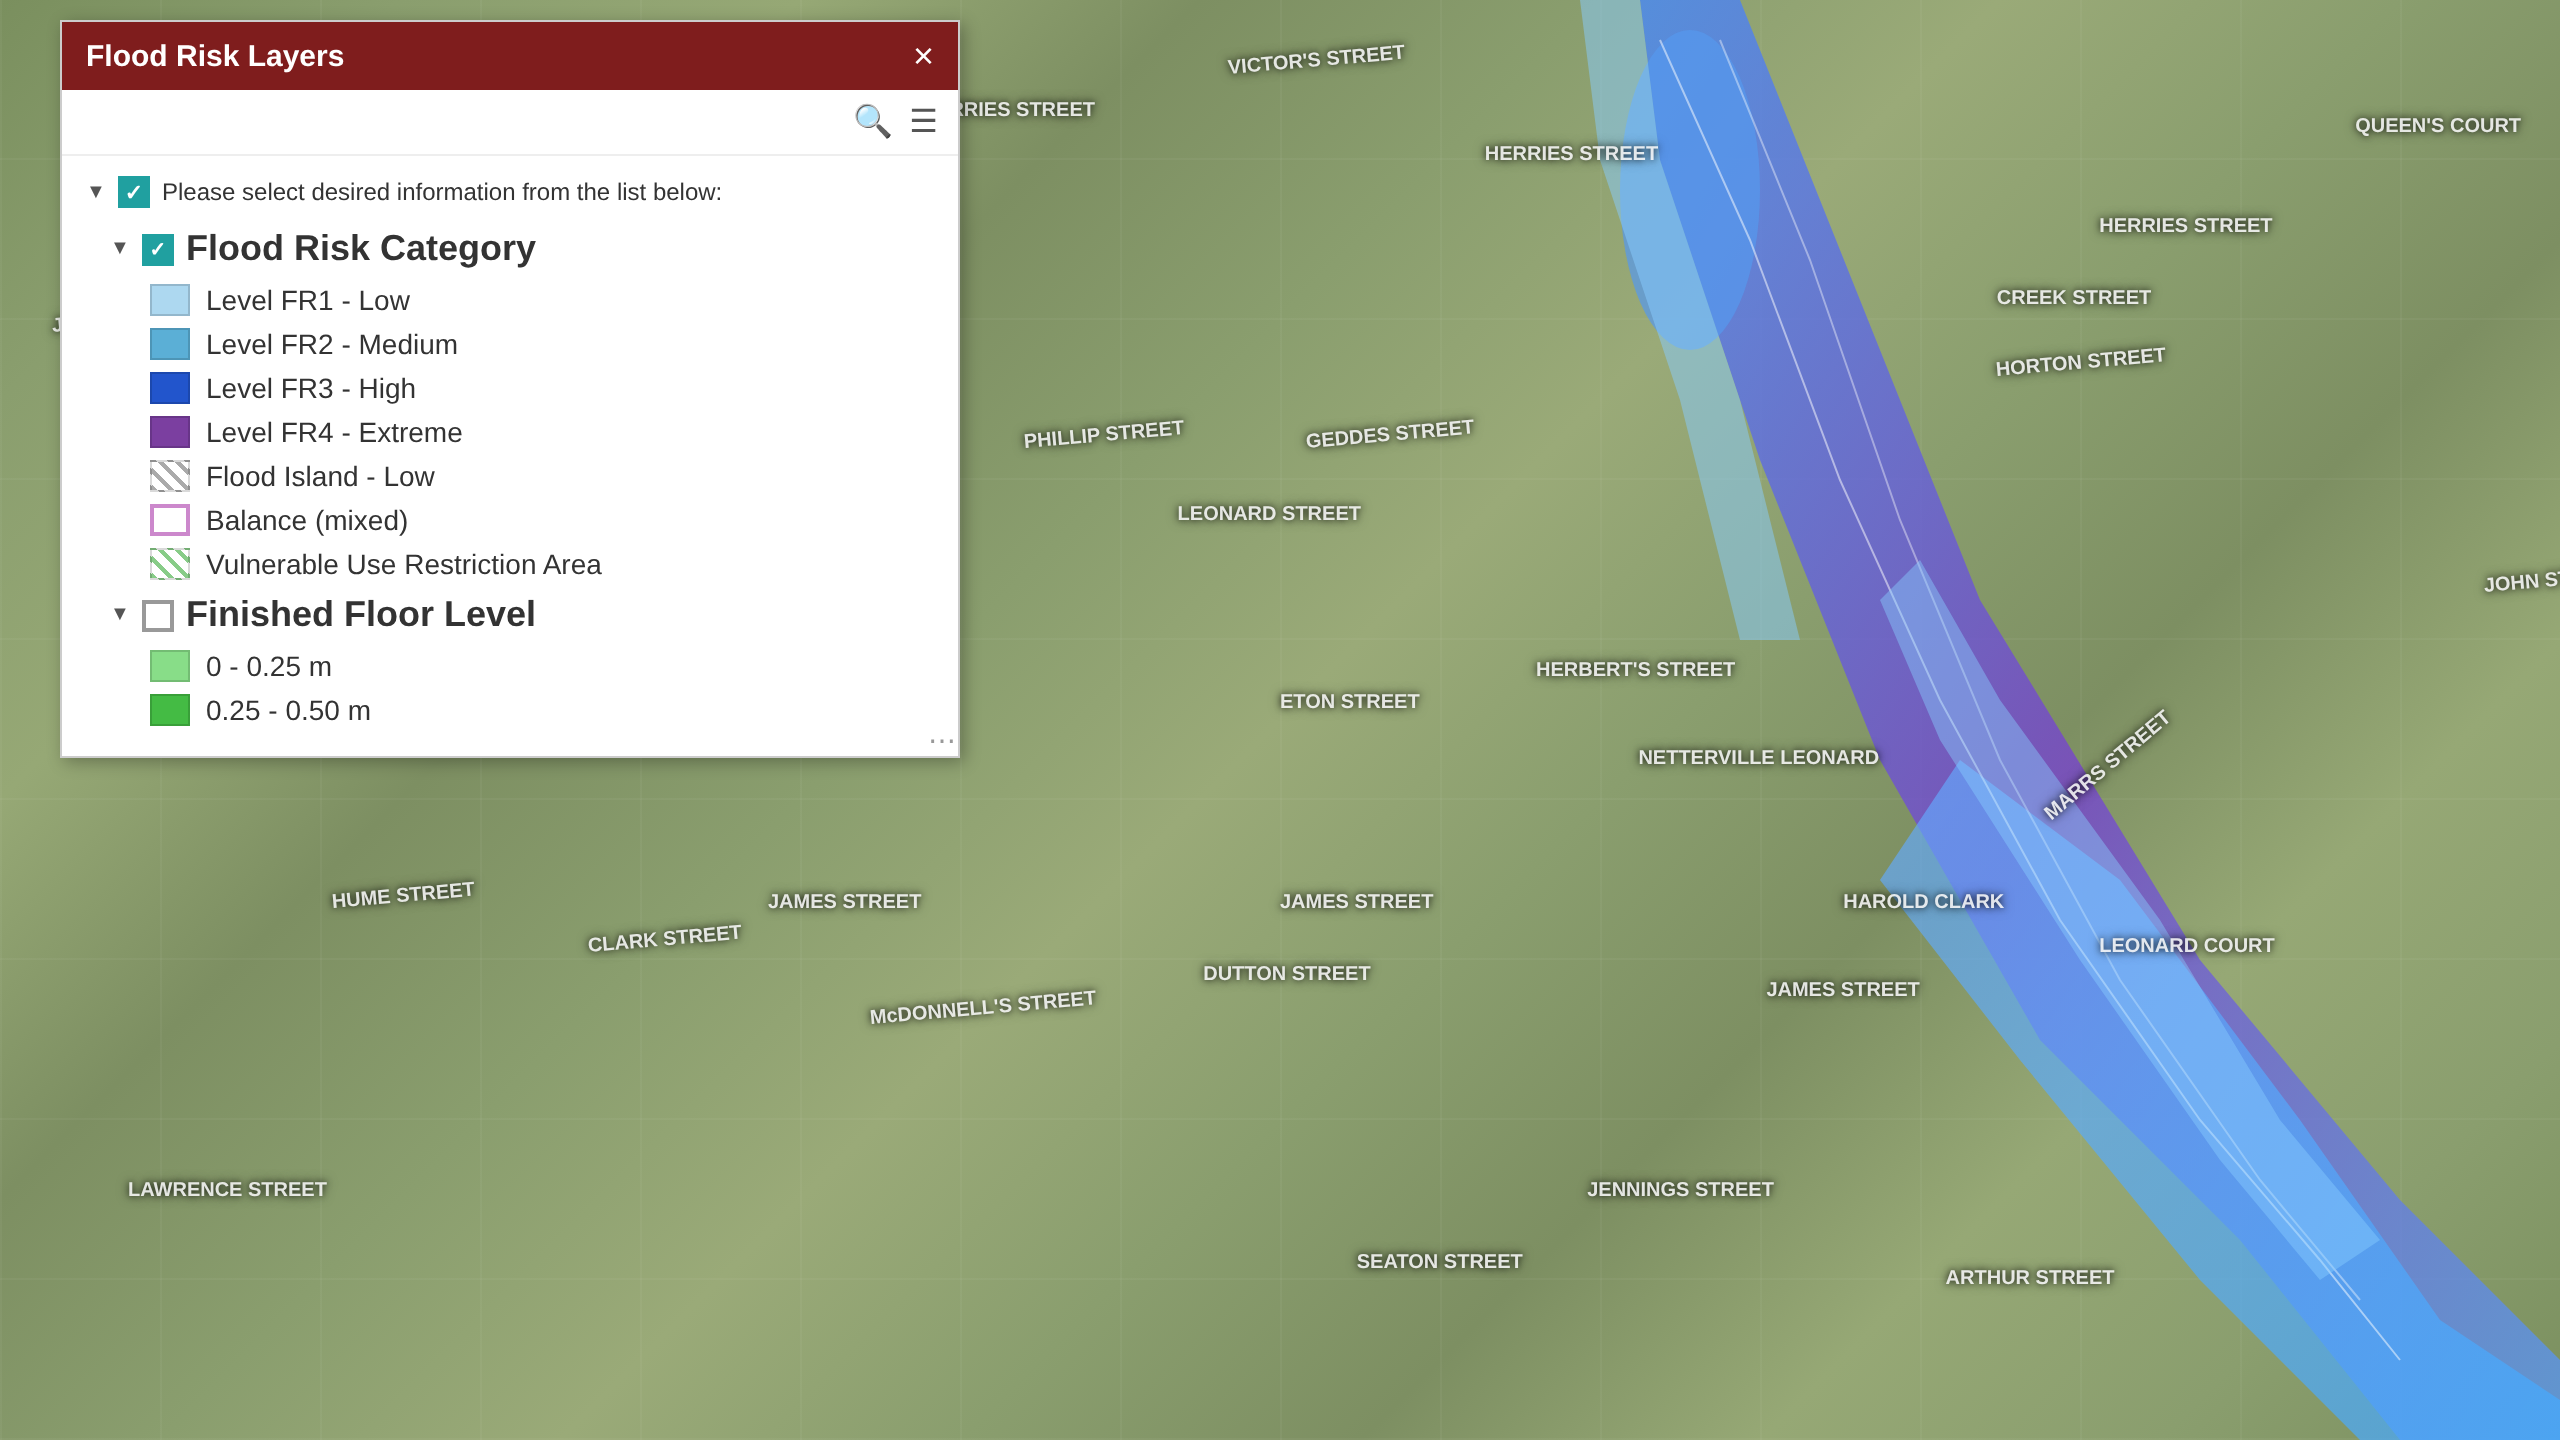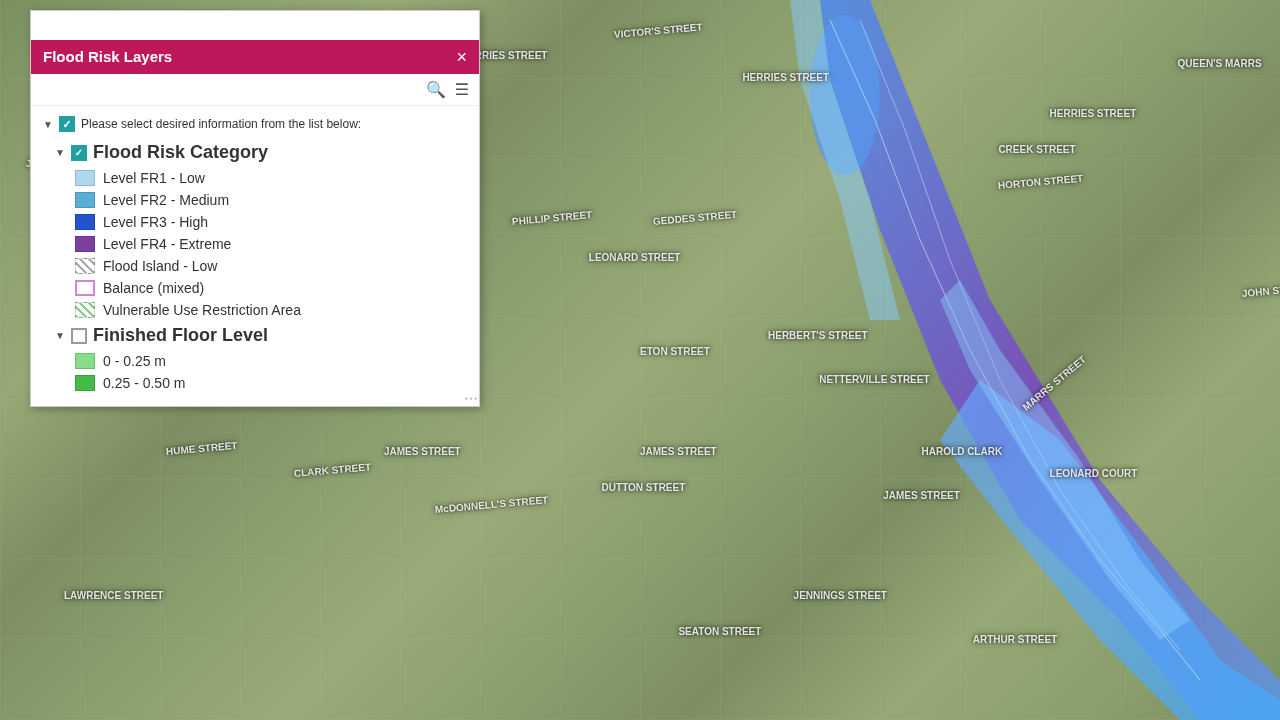--- a/index.html
+++ b/index.html
@@ -48,29 +48,28 @@
       position: absolute;
       top: 10px; left: 30px;
       width: 450px;
       background: white;
       border: 1px solid #ccc;
       box-shadow: 2px 2px 8px rgba(0,0,0,0.3);
       z-index: 10;
     }
 
     #panel-header {
-      background: #be185d;
+      background: #7f1d1d;
       color: white;
       padding: 8px 12px;
       font-size: 15px;
       font-weight: bold;
       display: flex;
       justify-content: space-between;
-      align-items: flex-start;
-      margin-top: 29px;
+      align-items: center;
     }
 
     #panel-close {
       background: none;
       border: none;
       color: white;
       font-size: 18px;
       cursor: pointer;
       line-height: 1;
     }
@@ -281,28 +280,28 @@
     <polyline points="860,20 905,130 950,260 1000,380 1060,490 1130,590 1180,650" fill="none" stroke="white" stroke-width="1" opacity="0.4"></polyline>
 
     <polygon points="790,0 820,0 830,80 870,200 900,320 870,320 840,200 800,80" fill="#88ccff" opacity="0.5"></polygon>
     <polygon points="960,280 1000,350 1080,460 1140,560 1190,620 1160,640 1110,580 1040,480 970,370 940,300" fill="#88ccff" opacity="0.45"></polygon>
   </svg>
 
   <div id="street-labels">
       <div class="street-label" style="top: 7%; left: 36%;">HERRIES STREET</div>
       <div class="street-label" style="top: 10%; left: 58%;">HERRIES STREET</div>
       <div class="street-label" style="top: 15%; left: 82%;">HERRIES STREET</div>
-      <div class="street-label" style="top: 8%; left: 92%;">QUEEN'S MARRS</div>
+      <div class="street-label" style="top: 8%; left: 92%;">QUEEN'S COURT</div>
       <div class="street-label rotated" style="top: 4%; left: 48%; transform: rotate(-5deg);">VICTOR'S STREET</div>
       <div class="street-label rotated" style="top: 30%; left: 51%; transform: rotate(-5deg);">GEDDES STREET</div>
       <div class="street-label rotated" style="top: 30%; left: 40%; transform: rotate(-5deg);">PHILLIP STREET</div>
       <div class="street-label" style="top: 35%; left: 46%;">LEONARD STREET</div>
       <div class="street-label" style="top: 42%; left: 60%; margin-top: 28px;">HERBERT'S STREET</div>
       <div class="street-label" style="top: 48%; left: 50%;">ETON STREET</div>
-      <div class="street-label" style="top: 52%; left: 64%;">NETTERVILLE STREET</div>
+      <div class="street-label" style="top: 52%; left: 64%;">NETTERVILLE LEONARD</div>
       <div class="street-label" style="top: 62%; left: 30%;">JAMES STREET</div>
       <div class="street-label" style="top: 62%; left: 50%;">JAMES STREET</div>
       <div class="street-label" style="top: 68%; left: 69%;">JAMES STREET</div>
       <div class="street-label" style="top: 67%; left: 47%;">DUTTON STREET</div>
       <div class="street-label" style="top: 82%; left: 5%;">LAWRENCE STREET</div>
       <div class="street-label" style="top: 87%; left: 53%;">SEATON STREET</div>
       <div class="street-label" style="top: 82%; left: 62%;">JENNINGS STREET</div>
       <div class="street-label" style="top: 88%; left: 76%;">ARTHUR STREET</div>
       <div class="street-label rotated" style="top: 22%; left: 2%; transform: rotate(-5deg);">JOSEPH STREET</div>
       <div class="street-label rotated" style="top: 25%; left: 78%; transform: rotate(-5deg);">HORTON STREET</div>

